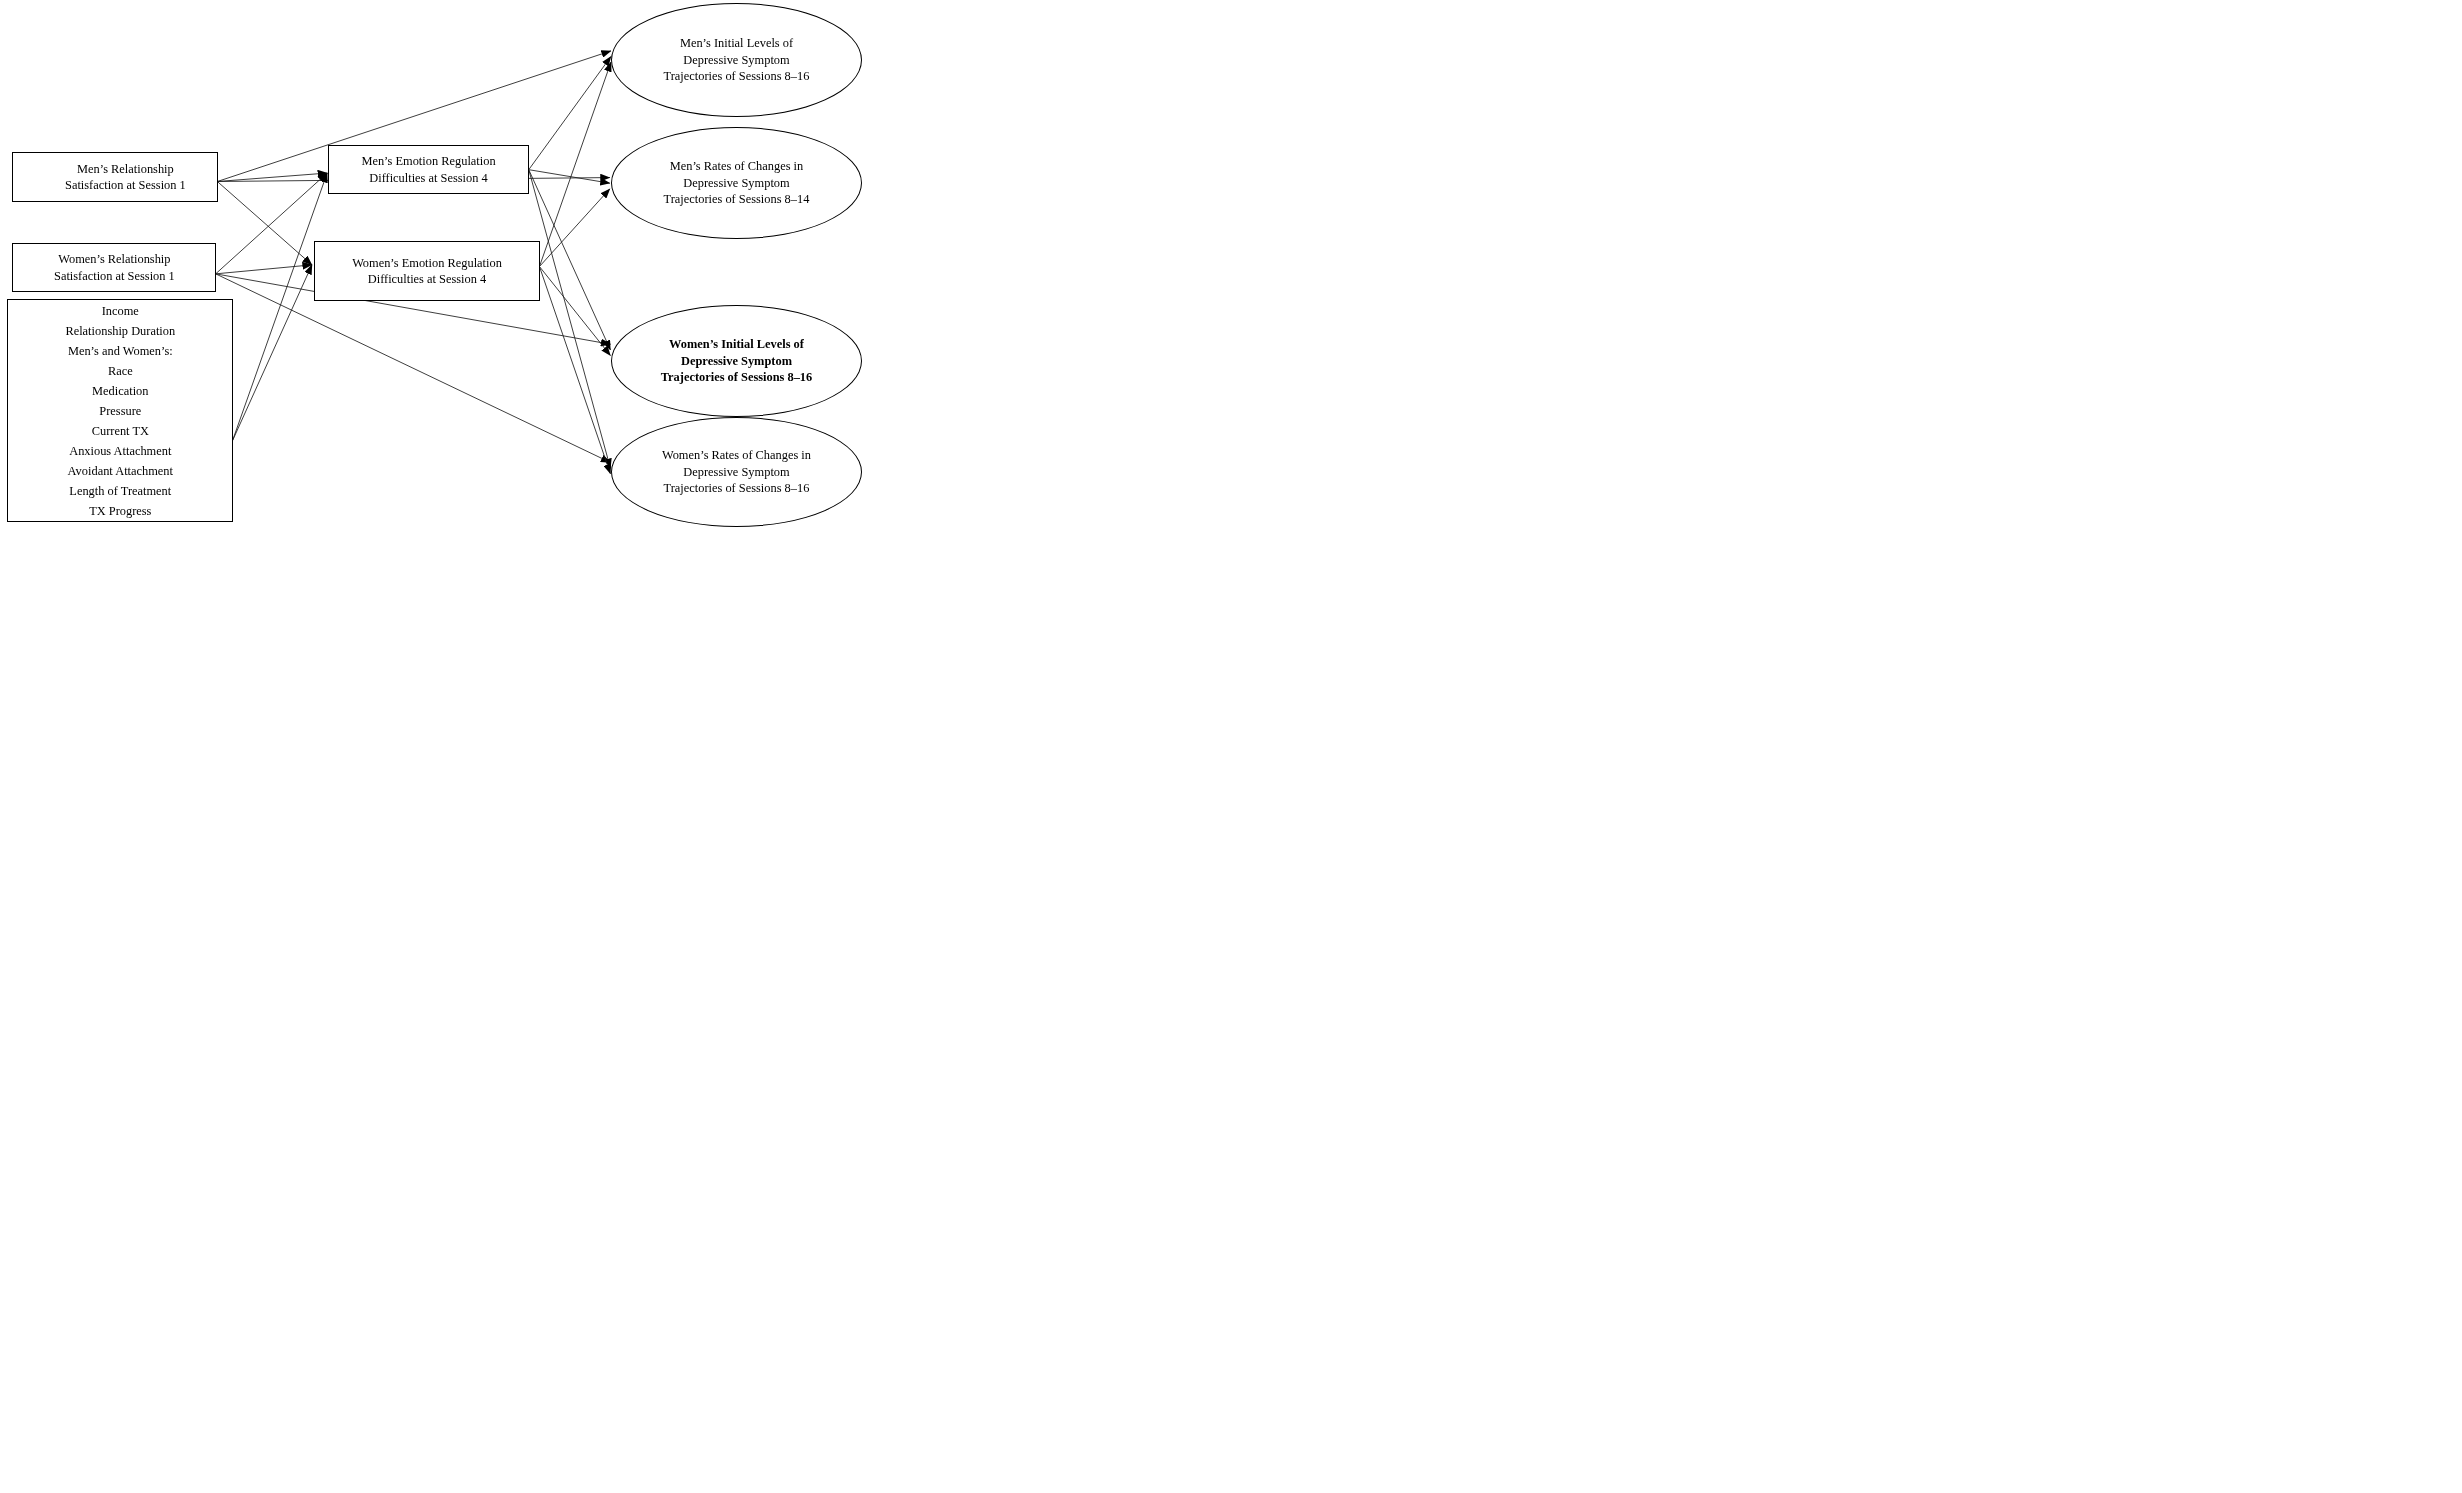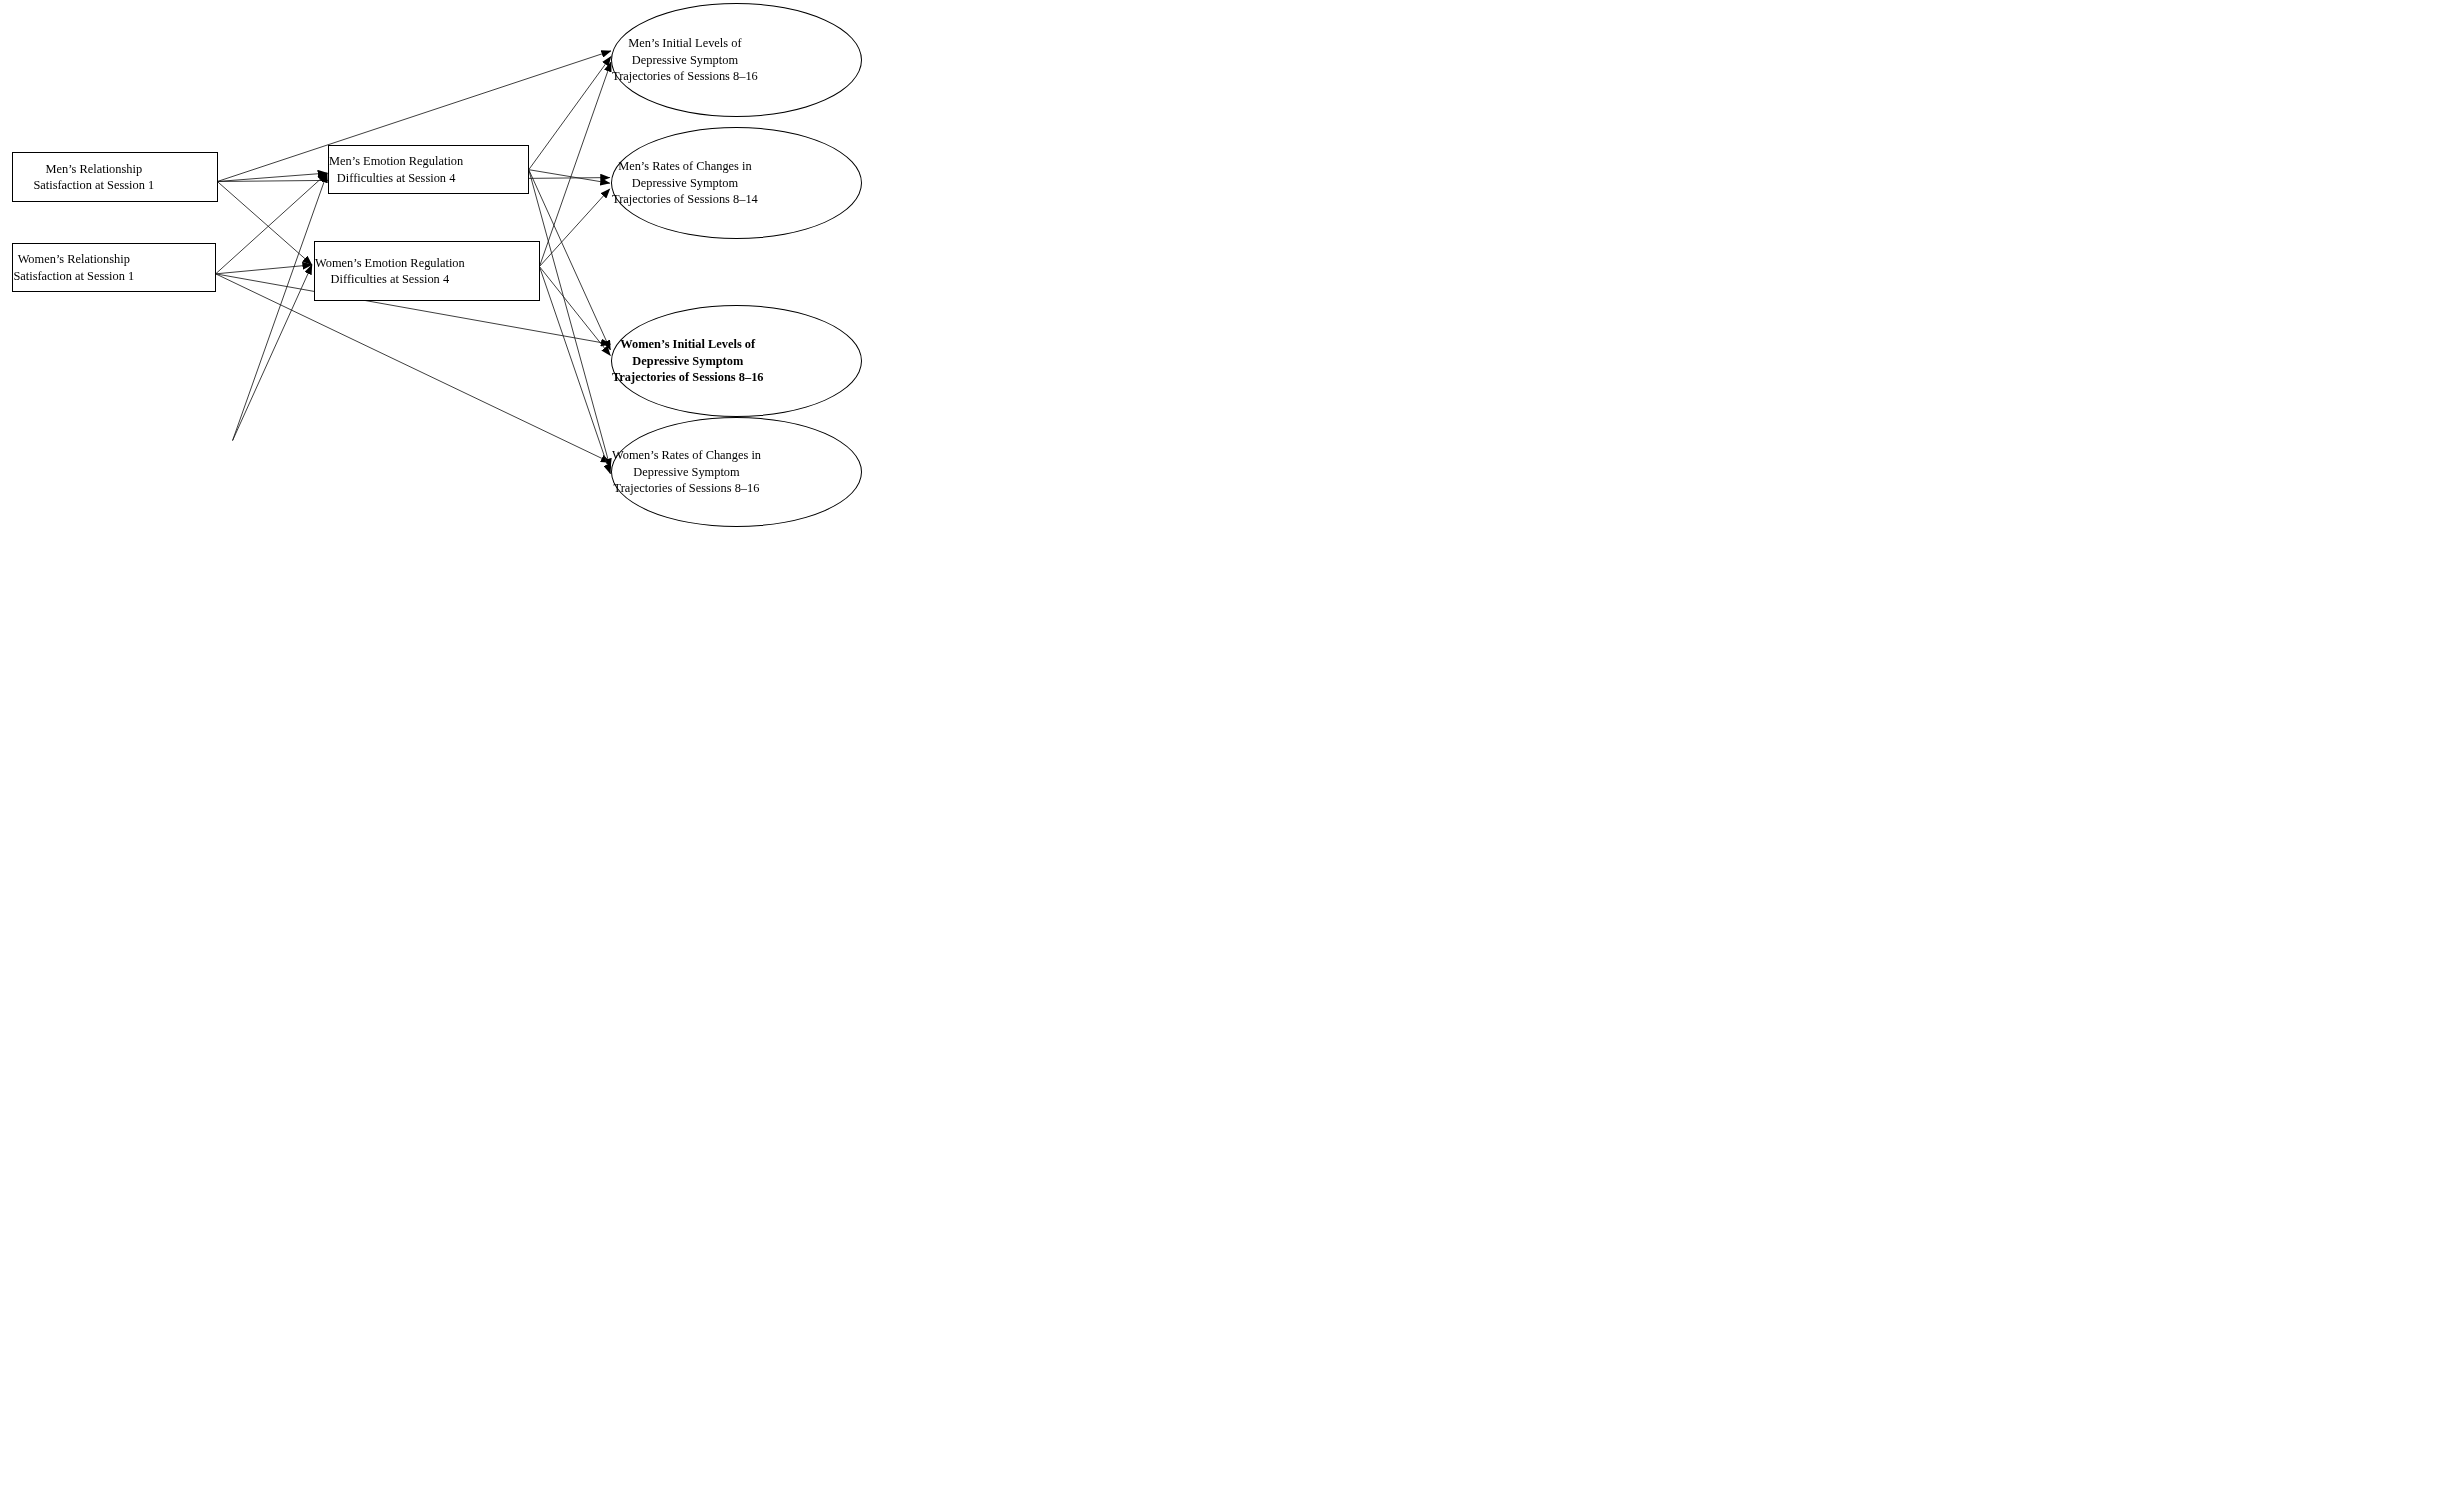--- a/index.html
+++ b/index.html
@@ -26,21 +26,21 @@
     z-index: 1;
   }
   #edges line { stroke: #1a1a1a; stroke-width: 1.5; }
   #edges .arrowhead-fill { fill: #000000; }
   .node {
     position: absolute;
     z-index: 2;
     background: #ffffff;
     display: flex;
     align-items: center;
-    justify-content: flex-start;
+    justify-content: center;
     text-align: center;
     box-sizing: border-box;
   }
   .node .lbl {
     white-space: pre-line;
     font-size: 12.4px;
     line-height: 1.32;
   }
   .rect  { border: 1.7px solid #000000; }
   .ellipse {
@@ -95,20 +95,33 @@
   <div class="node rect" id="node-mens-rs">
     <span class="lbl">Men’s Relationship
 Satisfaction at Session 1</span>
   </div>
 
   <div class="node rect" id="node-womens-rs">
     <span class="lbl">Women’s Relationship
 Satisfaction at Session 1</span>
   </div>
 
+  <div class="node rect" id="node-covariates">
+    <span class="lbl">Income
+Relationship Duration
+Men’s and Women’s:
+Race
+Medication
+Pressure
+Current TX
+Anxious Attachment
+Avoidant Attachment
+Length of Treatment
+TX Progress</span>
+  </div>
 
   <div class="node rect" id="node-mens-er">
     <span class="lbl">Men’s Emotion Regulation
 Difficulties at Session 4</span>
   </div>
 
   <div class="node rect" id="node-womens-er">
     <span class="lbl">Women’s Emotion Regulation
 Difficulties at Session 4</span>
   </div>

